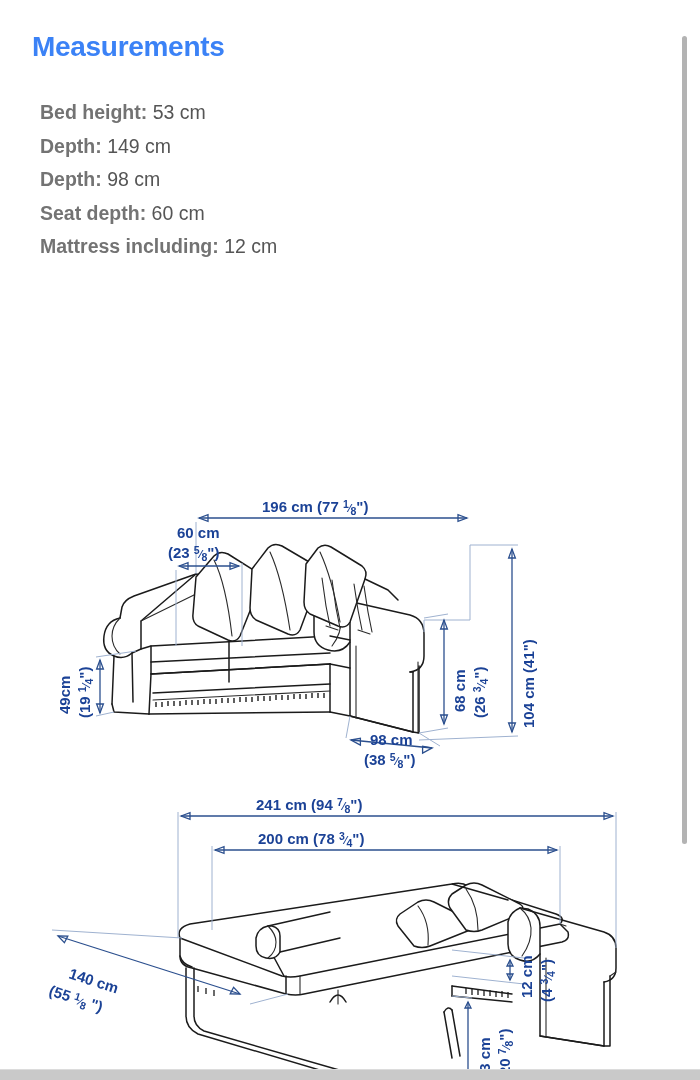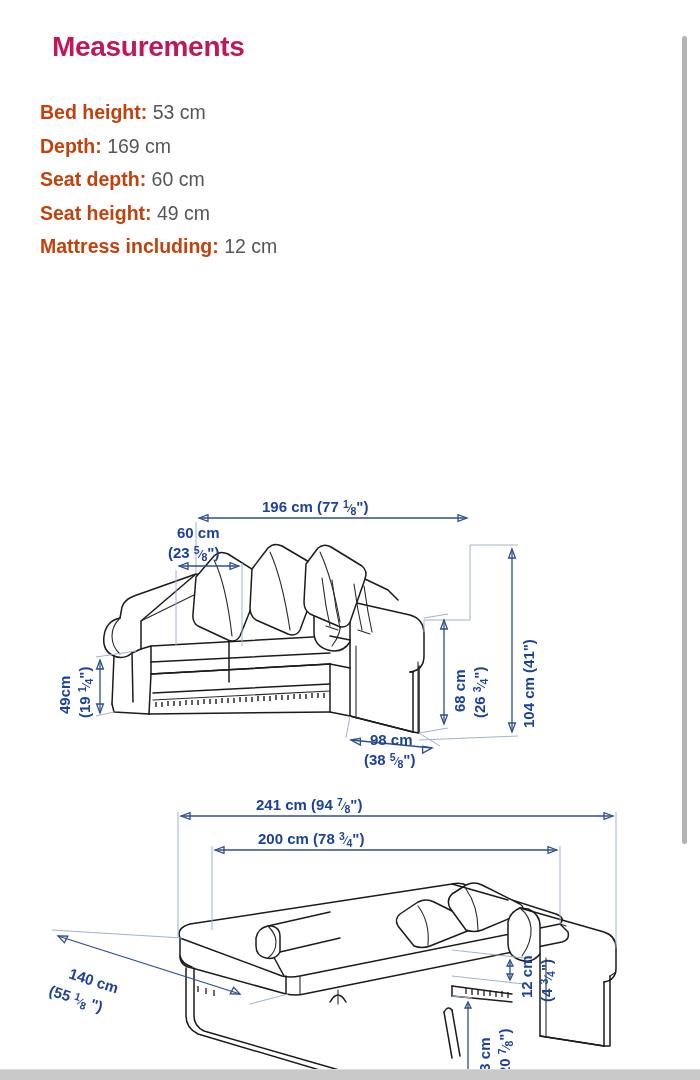--- a/index.html
+++ b/index.html
@@ -18,44 +18,44 @@
 
   #page {
     position: absolute;
     inset: 0;
     background: #ffffff;
   }
 
   
   .page-title {
     position: absolute;
-    left: 52px;
+    left: 32px;
     top: 30px;
     font-size: 28px;
     font-weight: bold;
-    color: #be185d;
+    color: #3b82f6;
     letter-spacing: -0.3px;
     line-height: 1.2;
   }
 
   .specs {
     position: absolute;
     left: 40px;
     top: 96px;
     width: 620px;
   }
   .spec-row {
     font-size: 19.5px;
     line-height: 33.5px;
     color: #4a4a4a;
     white-space: nowrap;
   }
   .spec-label {
     font-weight: bold;
-    color: #c2410c;
+    color: #737373;
   }
   .spec-value {
     font-weight: normal;
     color: #555555;
   }
 
   
   .scrollbar-track {
     position: absolute;
     right: 6px;
@@ -114,29 +114,29 @@
 
   <div class="page-title">Measurements</div>
 
   <div class="specs">
     <div class="spec-row">
       <span class="spec-label">Bed height:</span>
       <span class="spec-value">53 cm</span>
     </div>
     <div class="spec-row">
       <span class="spec-label">Depth:</span>
-      <span class="spec-value">169 cm</span>
+      <span class="spec-value">149 cm</span>
+    </div>
+    <div class="spec-row">
+      <span class="spec-label">Depth:</span>
+      <span class="spec-value">98 cm</span>
     </div>
     <div class="spec-row">
       <span class="spec-label">Seat depth:</span>
       <span class="spec-value">60 cm</span>
-    </div>
-    <div class="spec-row">
-      <span class="spec-label">Seat height:</span>
-      <span class="spec-value">49 cm</span>
     </div>
     <div class="spec-row">
       <span class="spec-label">Mattress including:</span>
       <span class="spec-value">12 cm</span>
     </div>
   </div>
 
   <div class="diagram" id="diagram-sofa">
     <svg width="700" height="340" viewBox="0 0 700 340">
 

